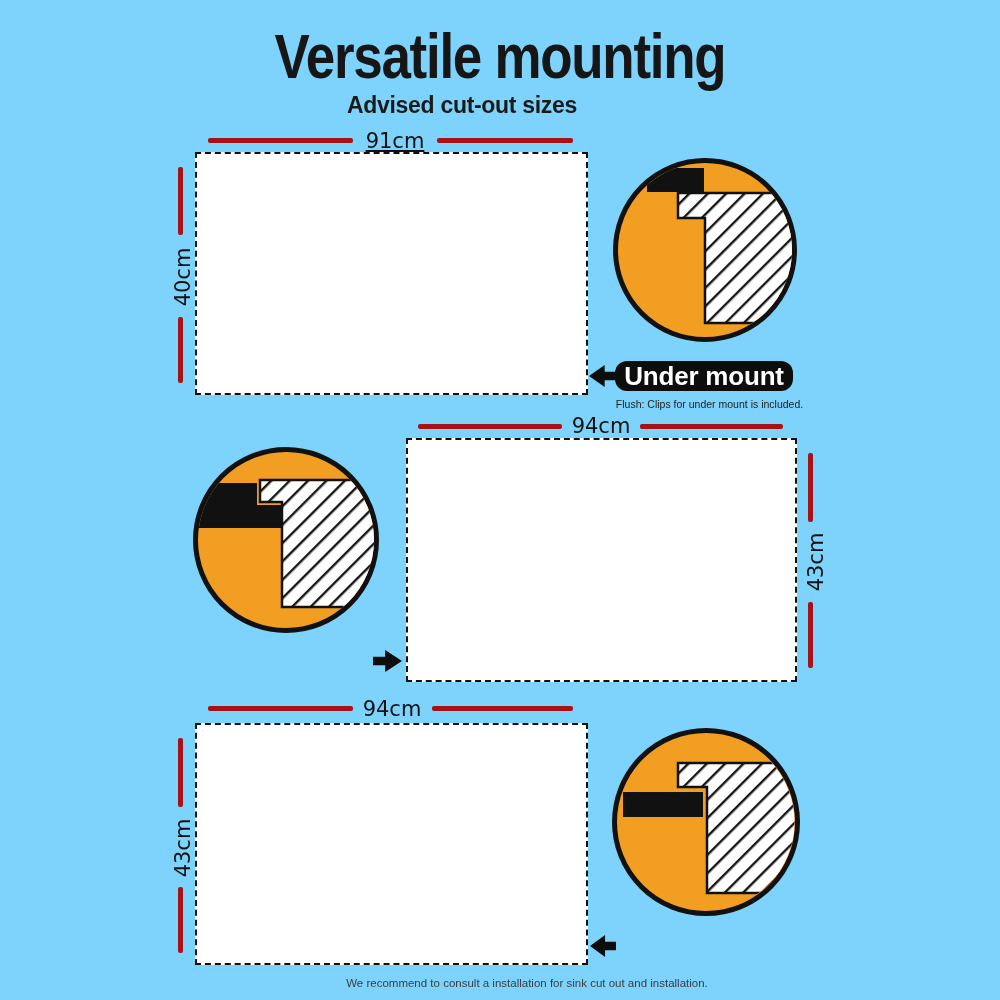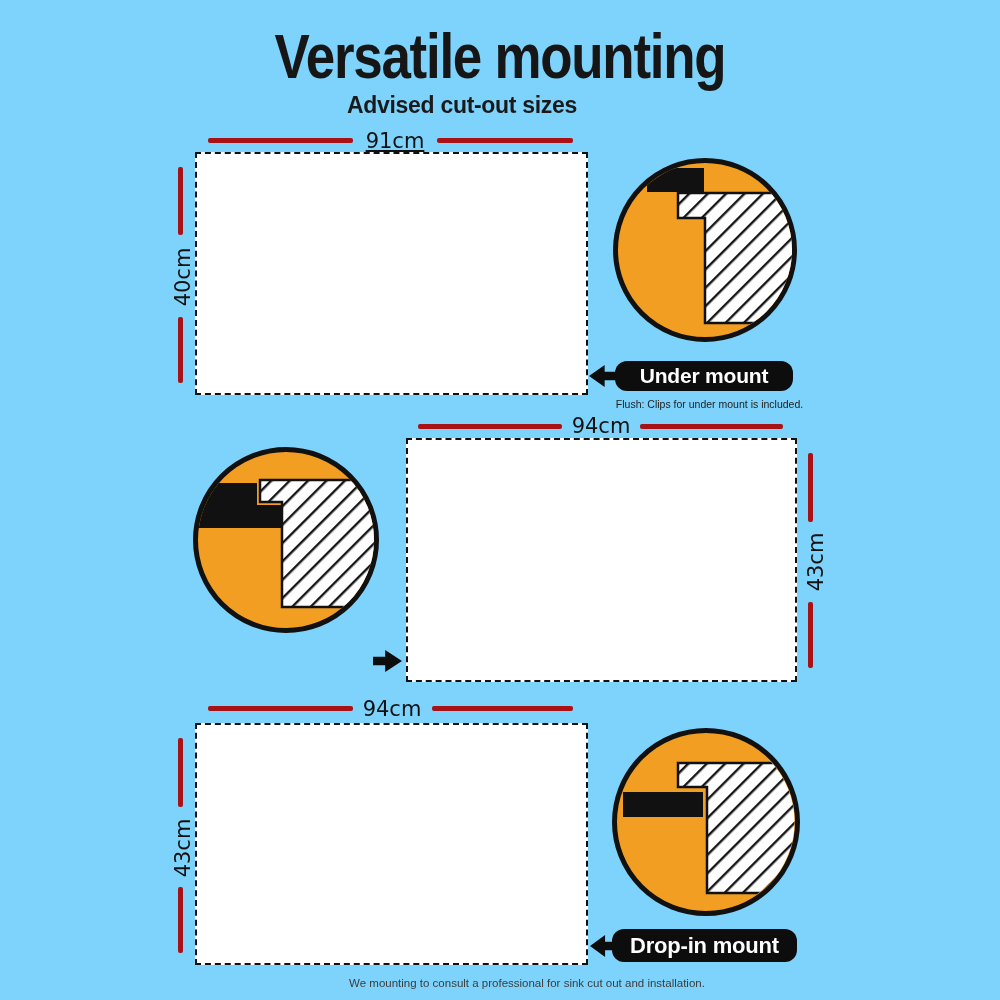--- a/index.html
+++ b/index.html
@@ -26,21 +26,21 @@
     font-size:21px;color:#111;white-space:nowrap;text-align:center;
     font-family:"DejaVu Sans","Liberation Sans",sans-serif;font-weight:400;
   }
   .dim-label-v{
     transform:translate(-50%,-50%) rotate(-90deg);
     transform-origin:center;
   }
   .pill{
     background:#0d0d0d;border-radius:12px;color:#fff;
     display:flex;align-items:center;justify-content:center;
-    font-size:21px;font-weight:700;white-space:nowrap;letter-spacing:-0.2px;
+    font-size:26px;font-weight:700;white-space:nowrap;letter-spacing:-0.2px;
   }
   .arrow-left{
     background:#0d0d0d;
     clip-path:polygon(0 50%,58% 0,58% 31%,100% 31%,100% 69%,58% 69%,58% 100%);
   }
   .arrow-right{
     background:#0d0d0d;
     clip-path:polygon(100% 50%,42% 0,42% 31%,0 31%,0 69%,42% 69%,42% 100%);
   }
   .small-note{
@@ -139,19 +139,16 @@
         </clipPath>
       </defs>
     <circle cx="94" cy="94" r="91.5" fill="#F19E23" stroke="#111" stroke-width="5"></circle>
     <g clip-path="url(#clip-dropin)">
       <polygon points="66,35 192,35 192,165 95,165 95,59 66,59" fill="url(#hatch)" stroke="#111" stroke-width="2.5"></polygon>
       <rect x="11" y="64" width="80" height="25" fill="#111"></rect>
     </g>
   </svg>
 
   <div class="abs arrow-left" style="left:590px;top:935px;width:26px;height:22px;"></div>
-  <div class="abs pill" style="left:612px;top:929px;width:185px;height:33px;font-size:22px;">
-    <span>Drop-in mount</span>
-  </div>
 
-  <div class="abs footer-note" style="left:327px;top:977px;width:400px;">We mounting to consult a professional for sink cut out and installation.</div>
+  <div class="abs footer-note" style="left:327px;top:977px;width:400px;">We recommend to consult a installation for sink cut out and installation.</div>
 
 </div>
 
 </body></html>

